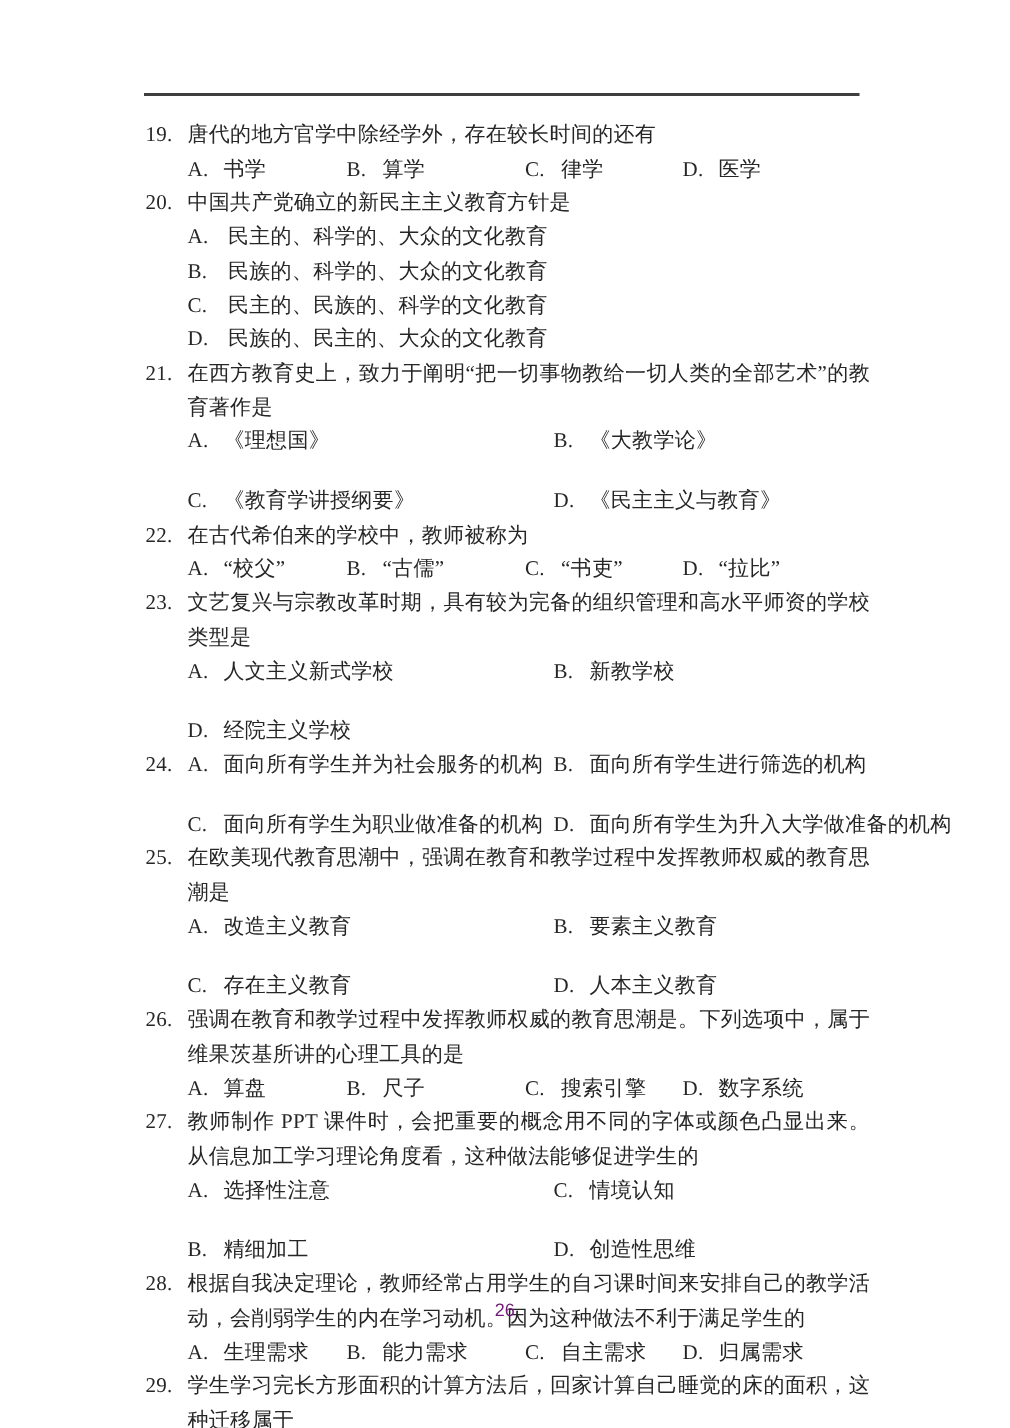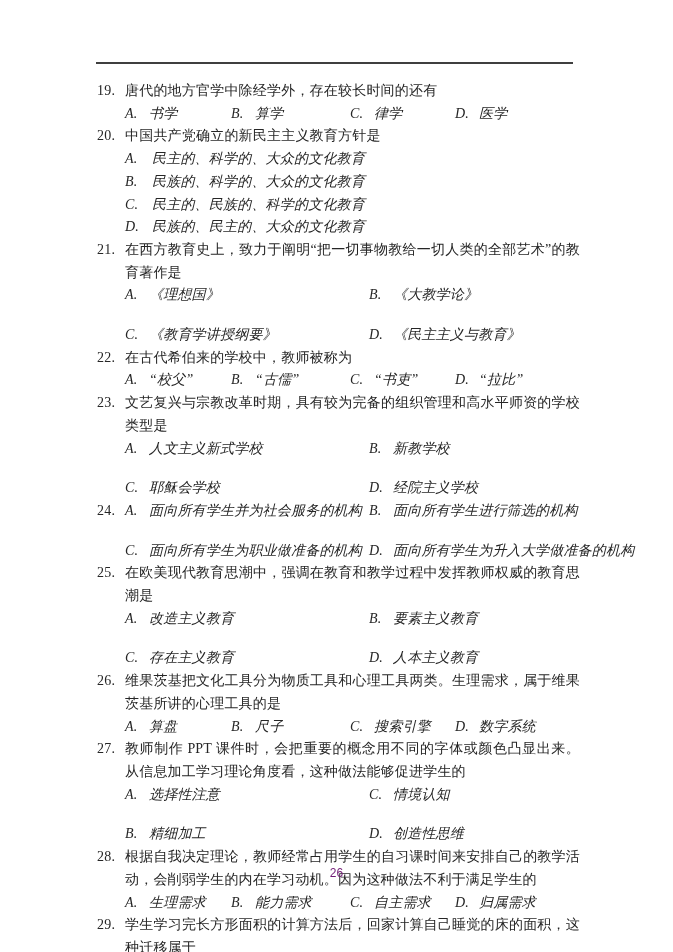--- a/index.html
+++ b/index.html
@@ -39,21 +39,20 @@
     padding-left: 28px;
     text-align: justify;
   }
   .qnum {
     position: absolute;
     left: 0;
     top: 0;
   }
   .opts {
     padding-left: 28px;
-    font-style: italic;
   }
   .opts-4 {
     display: grid;
     grid-template-columns: 106px 119px 105px 1fr;
   }
   .opts-2 {
     display: grid;
     grid-template-columns: 227px 1fr;
     gap: 17px;
   }
@@ -137,21 +136,20 @@
     </div>
 
     <div class="q">
       <div class="stem">
         <span class="qnum">23.</span>
         <span>文艺复兴与宗教改革时期，具有较为完备的组织管理和高水平师资的学校类型是</span>
       </div>
       <div class="opts opts-2">
         <span class="opt"><span class="opt-label">A.</span><span>人文主义新式学校</span></span>
         <span class="opt"><span class="opt-label">B.</span><span>新教学校</span></span>
-        <span class="opt"><span class="opt-label">C.</span><span>耶稣会学校</span></span>
         <span class="opt"><span class="opt-label">D.</span><span>经院主义学校</span></span>
       </div>
     </div>
 
     <div class="q">
       <div class="stem">
         <span class="qnum">24.</span>
       </div>
       <div class="opts opts-2">
         <span class="opt"><span class="opt-label">A.</span><span>面向所有学生并为社会服务的机构</span></span>
@@ -170,21 +168,21 @@
         <span class="opt"><span class="opt-label">A.</span><span>改造主义教育</span></span>
         <span class="opt"><span class="opt-label">B.</span><span>要素主义教育</span></span>
         <span class="opt"><span class="opt-label">C.</span><span>存在主义教育</span></span>
         <span class="opt"><span class="opt-label">D.</span><span>人本主义教育</span></span>
       </div>
     </div>
 
     <div class="q">
       <div class="stem">
         <span class="qnum">26.</span>
-        <span>维果茨基把文化工具分为物质工具和心理工具两类。生理需求，属于维果茨基所讲的心理工具的是</span>
+        <span>强调在教育和教学过程中发挥教师权威的教育思潮是。下列选项中，属于维果茨基所讲的心理工具的是</span>
       </div>
       <div class="opts opts-4">
         <span class="opt"><span class="opt-label">A.</span><span>算盘</span></span>
         <span class="opt"><span class="opt-label">B.</span><span>尺子</span></span>
         <span class="opt"><span class="opt-label">C.</span><span>搜索引擎</span></span>
         <span class="opt"><span class="opt-label">D.</span><span>数字系统</span></span>
       </div>
     </div>
 
     <div class="q">

